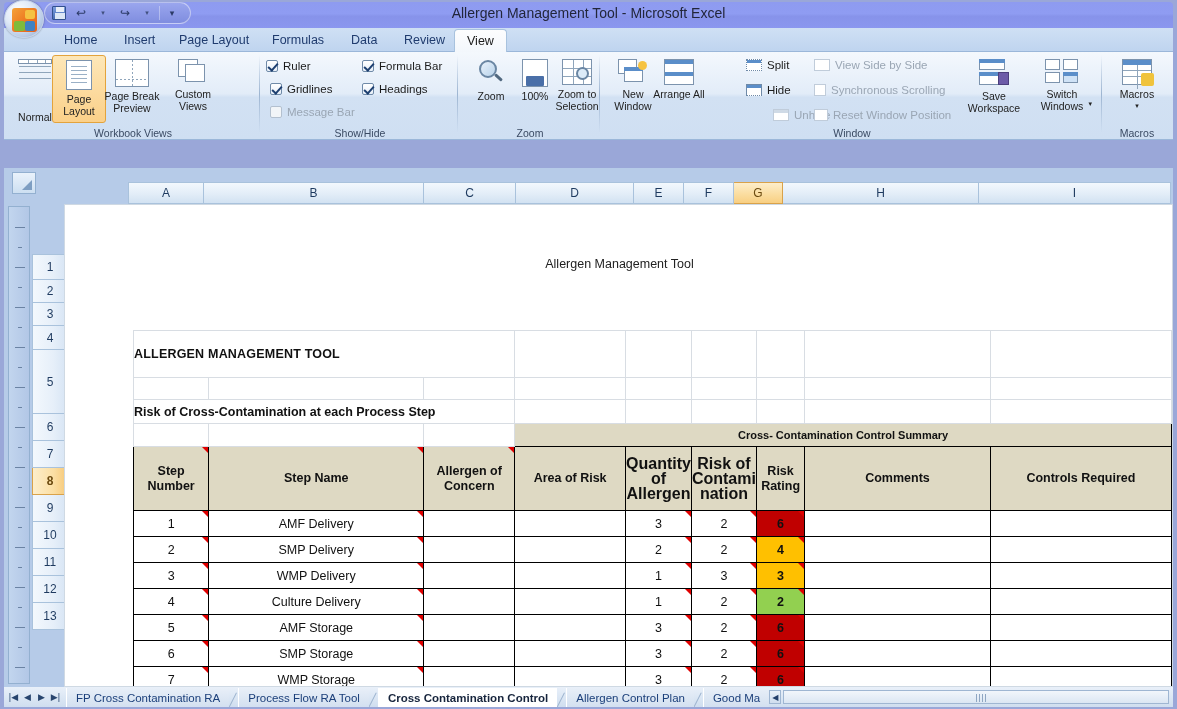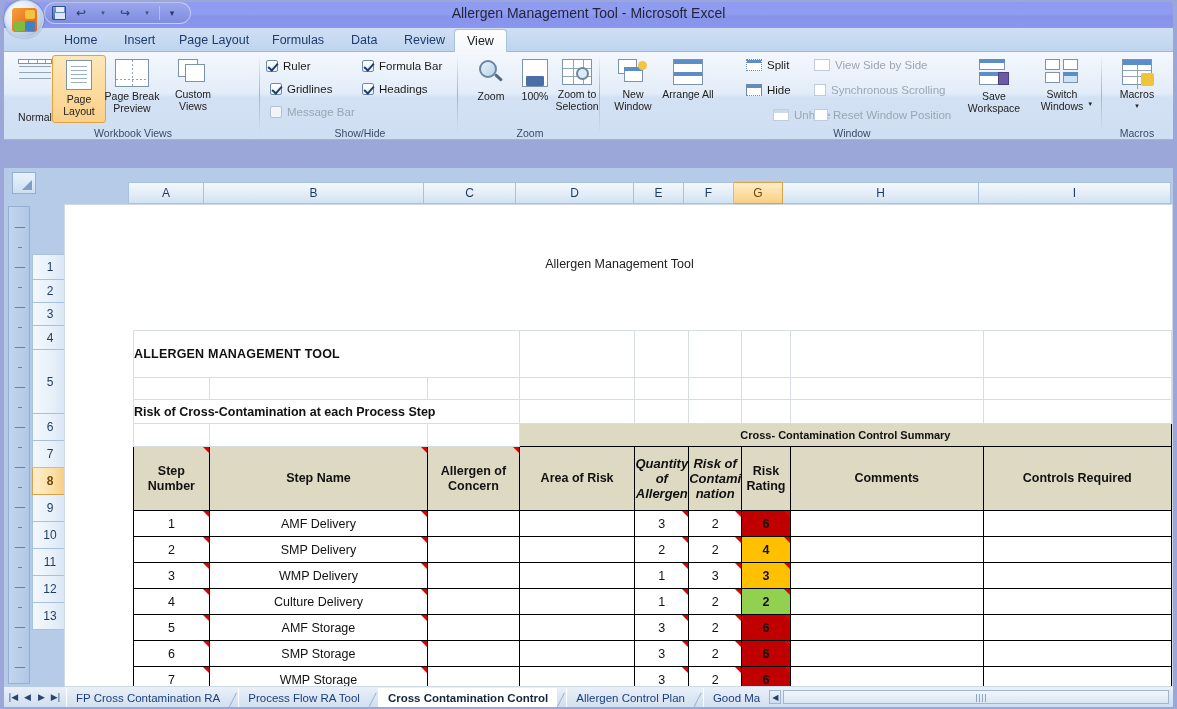--- a/index.html
+++ b/index.html
@@ -245,21 +245,21 @@
     font-size:21px; font-weight:bold; color:#6b6437;
     padding-left:6px; letter-spacing:.2px; white-space:nowrap;
   }
   .subtitle-cell {
     font-size:15px; font-weight:bold; color:#111; padding-left:4px; white-space:nowrap;
   }
   .hdr {
     background:#ded9c3; font-weight:bold; text-align:center; line-height:15px;
     position:relative;
   }
-  .hdr.small { font-size:13px;font-style:italic; }
+  .hdr.small { font-size:16px; }
   .hdr.grp { font-size:11px; }
   .cmt::after {
     content:""; position:absolute; right:0; top:0;
     border-top:6px solid #e00000; border-left:6px solid transparent;
   }
   .cell { text-align:center; position:relative; }
   .risk { font-weight:bold; text-align:center; position:relative; }
 
   
   .tabbar {
@@ -428,21 +428,21 @@
     <div class="rgroup" style="left:598px; width:500px;">
       <div class="bigbtn" style="left:4px;">
         <span class="ic ic-stack">
           <i style="left:0;top:0;width:19px;height:15px"></i>
           <i style="left:6px;top:8px;width:19px;height:15px"></i>
           <i style="left:6px;top:8px;width:19px;height:4px;background:#5b8ec9;border:none"></i>
           <i style="left:20px;top:2px;width:9px;height:9px;background:#f6c342;border:none;border-radius:50%"></i>
         </span>
         <span>New Window</span>
       </div>
-      <div class="bigbtn" style="left:59px;">
+      <div class="bigbtn" style="left:50px;">
         <span class="ic ic-grid" style="width:30px;height:26px">
           <i style="left:0;top:0;width:100%;height:4px;background:#5b8ec9"></i>
           <i style="left:0;top:12px;width:100%;height:4px;background:#5b8ec9"></i>
         </span>
         <span>Arrange All</span>
       </div>
 
       <div class="smbtn" style="left:144px; top:7px;">
         <span class="win-mini" style="border-style:dotted">
             <i></i>

